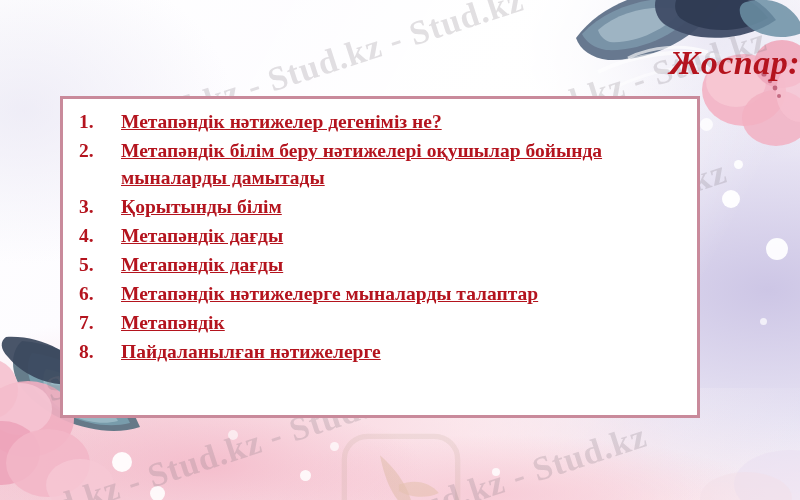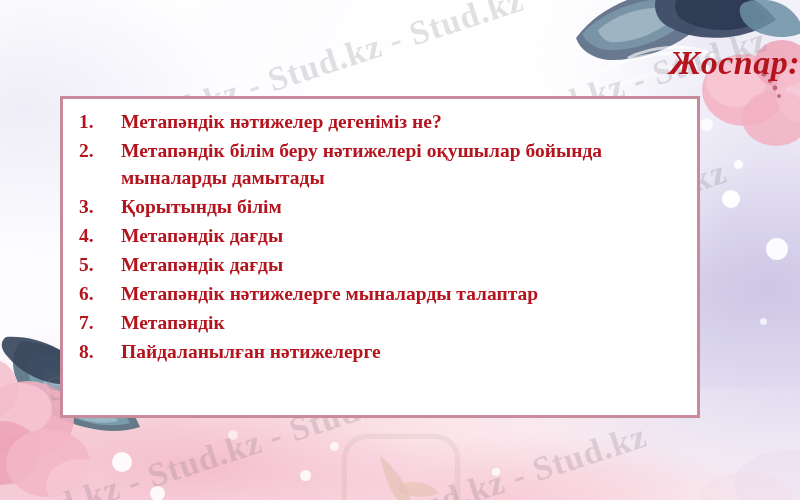--- a/index.html
+++ b/index.html
@@ -157,20 +157,21 @@
   .item-num {
     flex: 0 0 auto;
     width: 46px;
     text-align: left;
     padding-left: 4px;
     box-sizing: border-box;
   }
 
   .item-text {
     flex: 1 1 auto;
+    text-decoration: underline;
   }
 </style>
 </head>
 <body>
 
 <div id="slide">
 
   <div class="bg-layer bg-base"></div>
   <div class="bg-layer bg-sheen"></div>
   <div class="band-bottom"></div>

